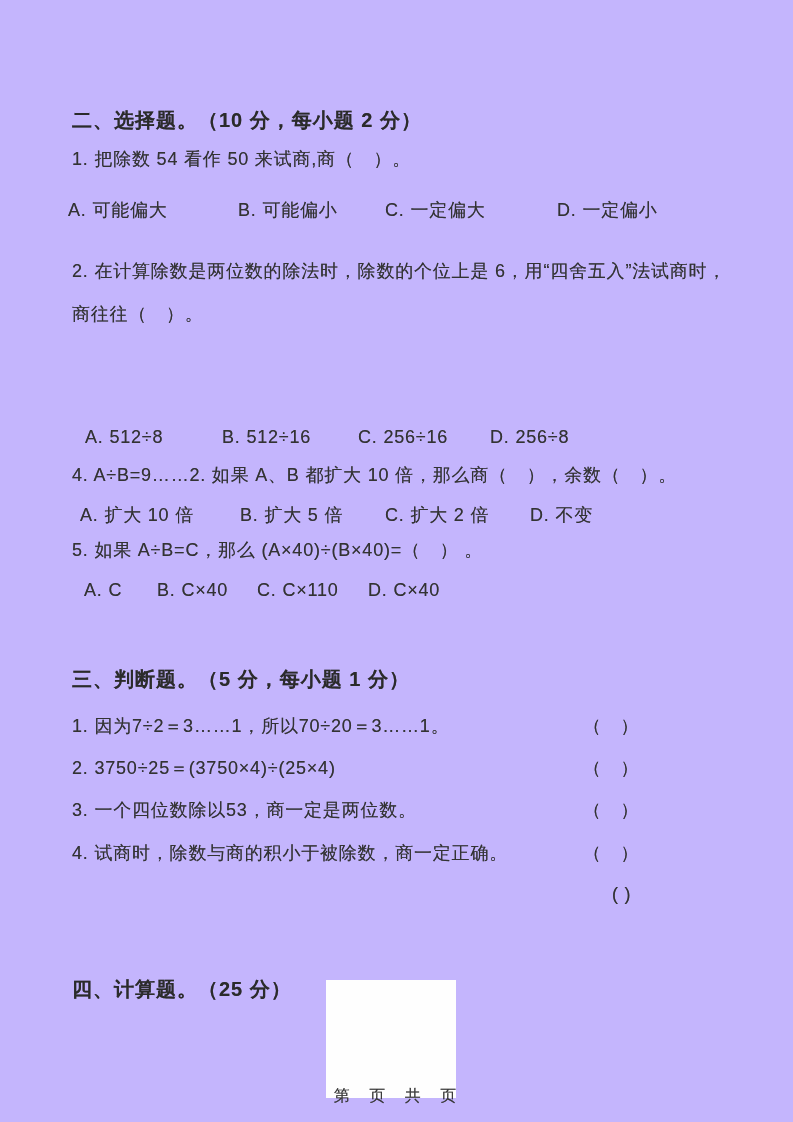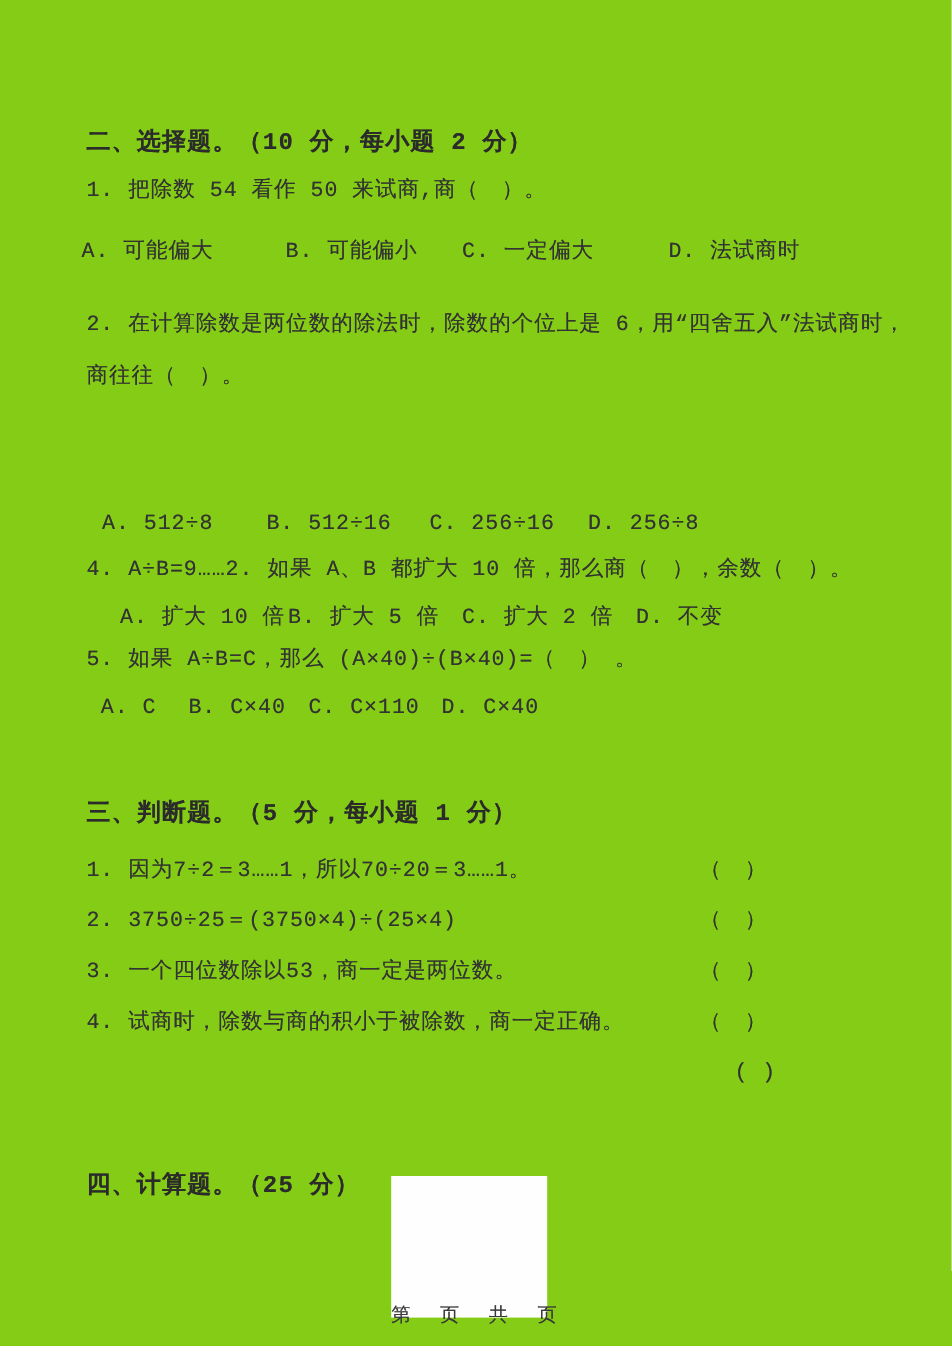--- a/index.html
+++ b/index.html
@@ -5,23 +5,23 @@
   html, body {
     margin: 0;
     padding: 0;
     background: #e9e9e9;
   }
   .page {
     position: relative;
     width: 793px;
     height: 1122px;
     margin: 0 auto;
-    background: #84cc16;
+    background: #c4b5fd;
     overflow: hidden;
-    font-family: Liberation Mono, monospace;
+    font-family: Liberation Sans, sans-serif;
     color: #333333;
     
     text-shadow: 0 0 0.5px rgba(40,40,40,0.55);
   }
   .line {
     position: absolute;
     left: 72px;
     white-space: nowrap;
     font-size: 18px;
     line-height: 26px;
@@ -87,36 +87,36 @@
 
   <div class="scan-patch"></div>
 
   <div class="line sec-title" style="top:107px">二、选择题。（10 分，每小题 2 分）</div>
 
   <div class="line" style="top:146px">1. 把除数 54 看作 50 来试商,商（　）。</div>
   <div class="line opt-row" style="top:197px">
     <span class="opt" style="left:68px">A. 可能偏大</span>
     <span class="opt" style="left:238px">B. 可能偏小</span>
     <span class="opt" style="left:385px">C. 一定偏大</span>
-    <span class="opt" style="left:557px">D. 法试商时</span>
+    <span class="opt" style="left:557px">D. 一定偏小</span>
   </div>
 
   <div class="line" style="top:258px">2. 在计算除数是两位数的除法时，除数的个位上是 6，用“四舍五入”法试商时，</div>
   <div class="line" style="top:301px">商往往（　）。</div>
 
   <div class="line opt-row" style="top:424px">
     <span class="opt" style="left:85px">A. 512÷8</span>
     <span class="opt" style="left:222px">B. 512÷16</span>
     <span class="opt" style="left:358px">C. 256÷16</span>
     <span class="opt" style="left:490px">D. 256÷8</span>
   </div>
 
   <div class="line" style="top:462px">4. A÷B=9……2. 如果 A、B 都扩大 10 倍，那么商（　），余数（　）。</div>
   <div class="line opt-row" style="top:502px">
-    <span class="opt" style="left:100px">A. 扩大 10 倍</span>
+    <span class="opt" style="left:80px">A. 扩大 10 倍</span>
     <span class="opt" style="left:240px">B. 扩大 5 倍</span>
     <span class="opt" style="left:385px">C. 扩大 2 倍</span>
     <span class="opt" style="left:530px">D. 不变</span>
   </div>
 
   <div class="line" style="top:537px">5. 如果 A÷B=C，那么 (A×40)÷(B×40)=（　） 。</div>
   <div class="line opt-row" style="top:577px">
     <span class="opt" style="left:84px">A. C</span>
     <span class="opt" style="left:157px">B. C×40</span>
     <span class="opt" style="left:257px">C. C×110</span>

